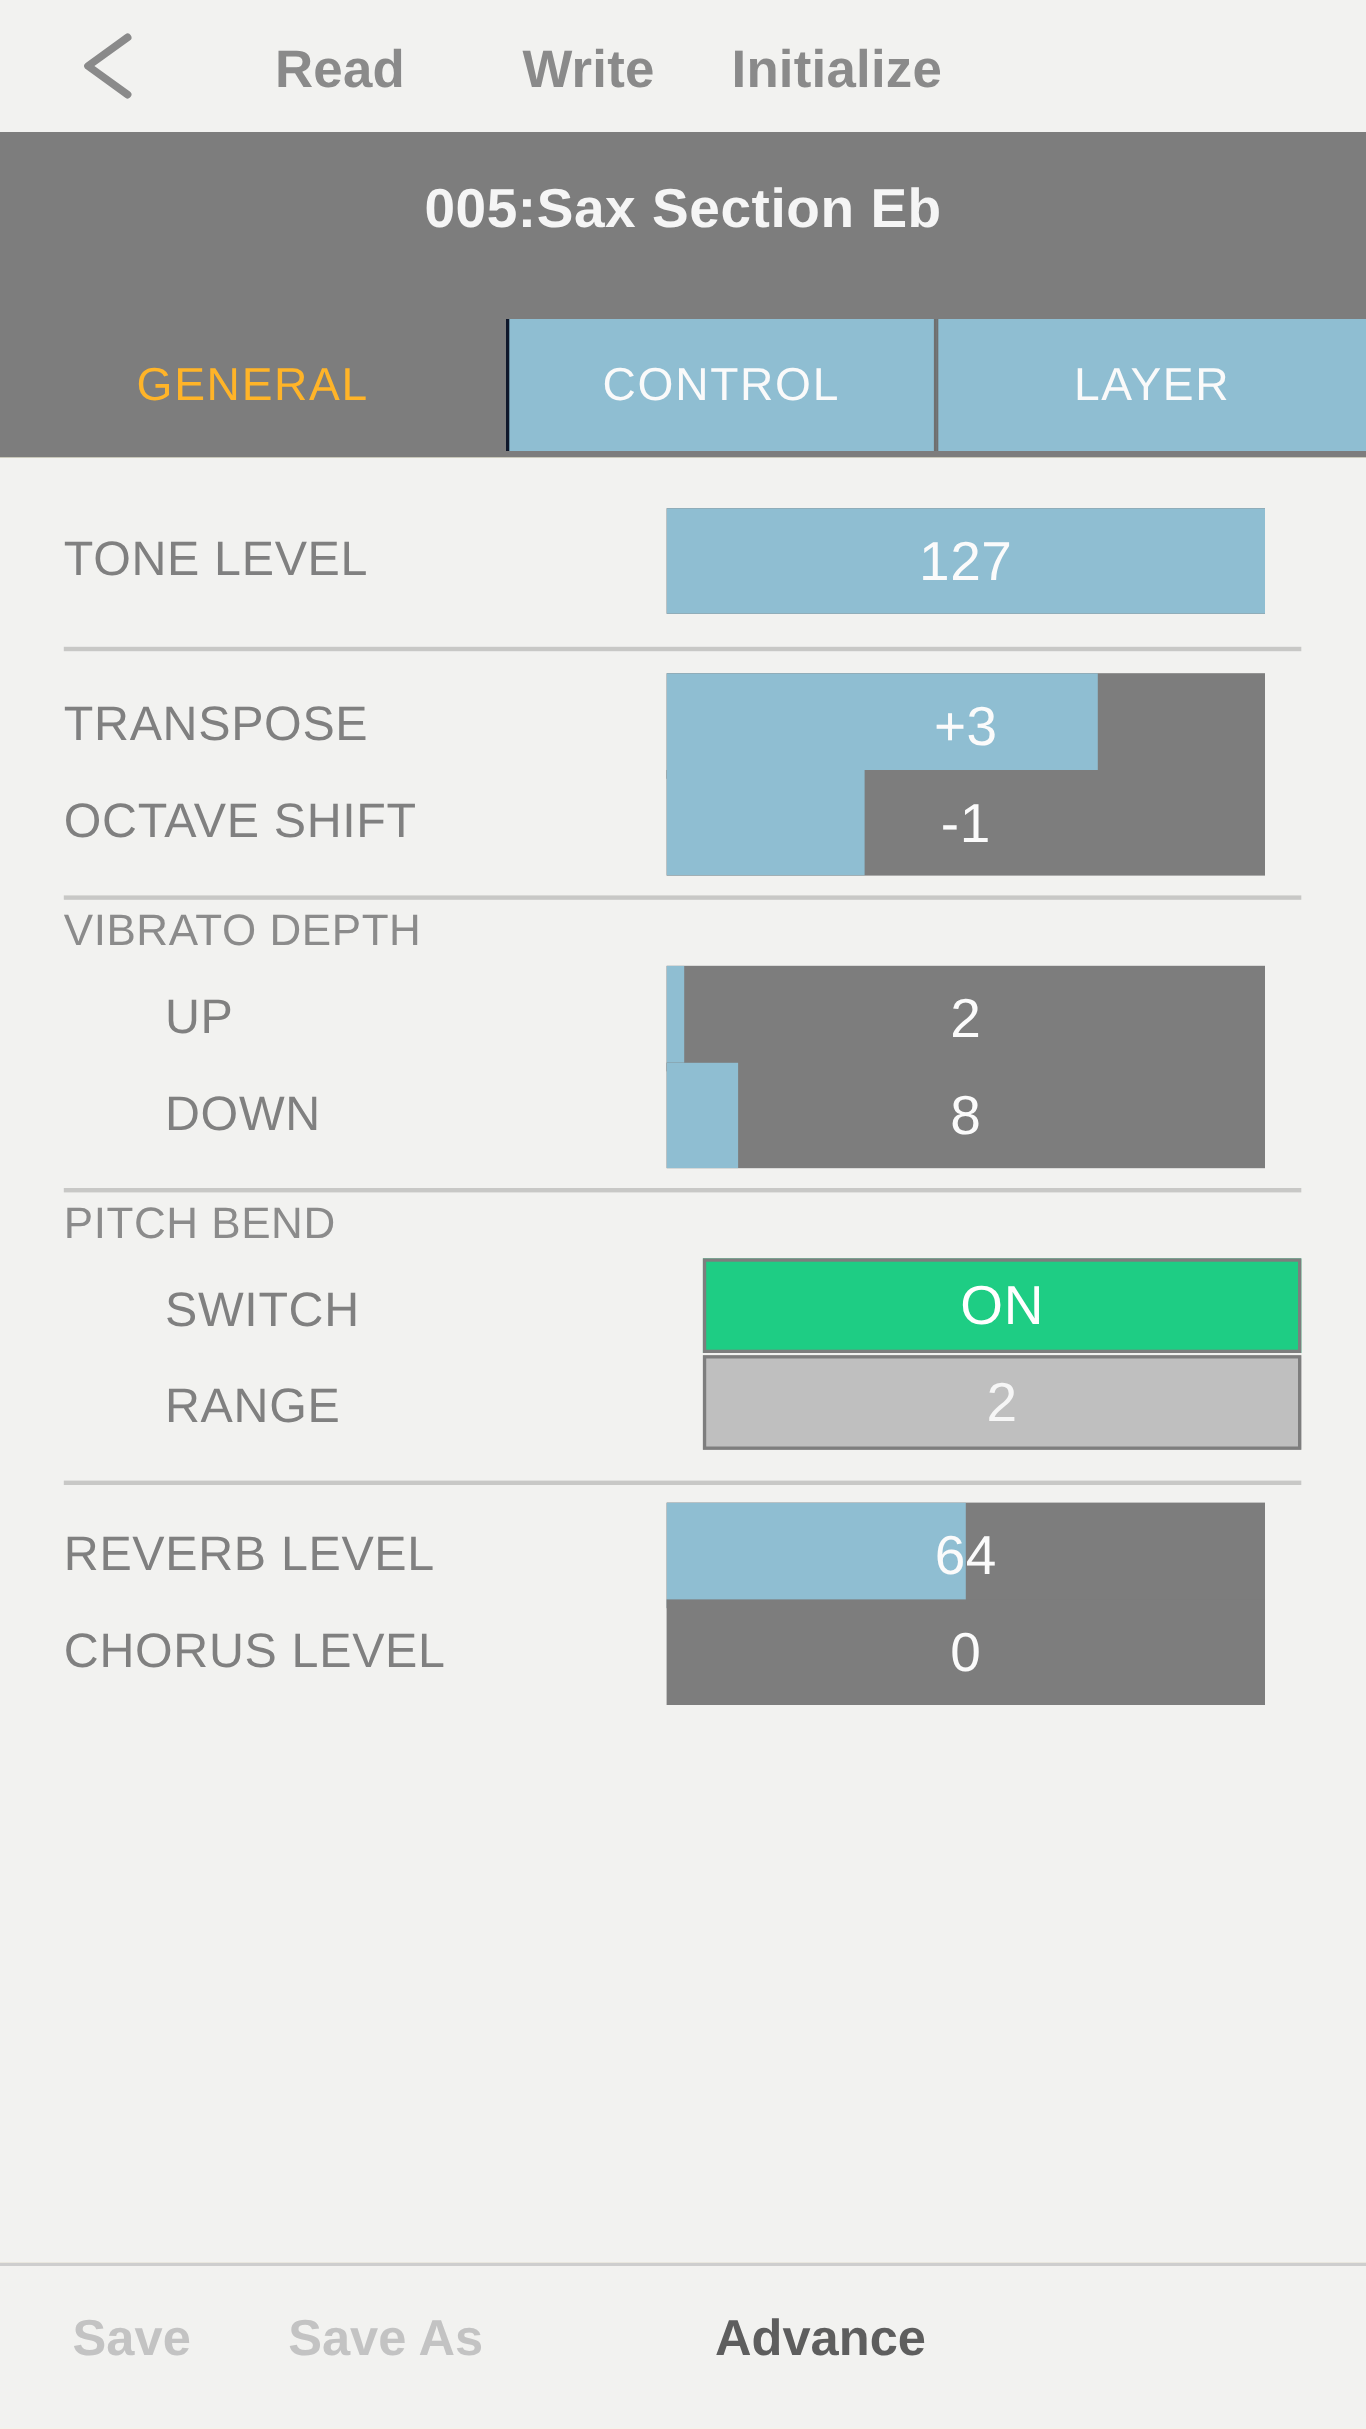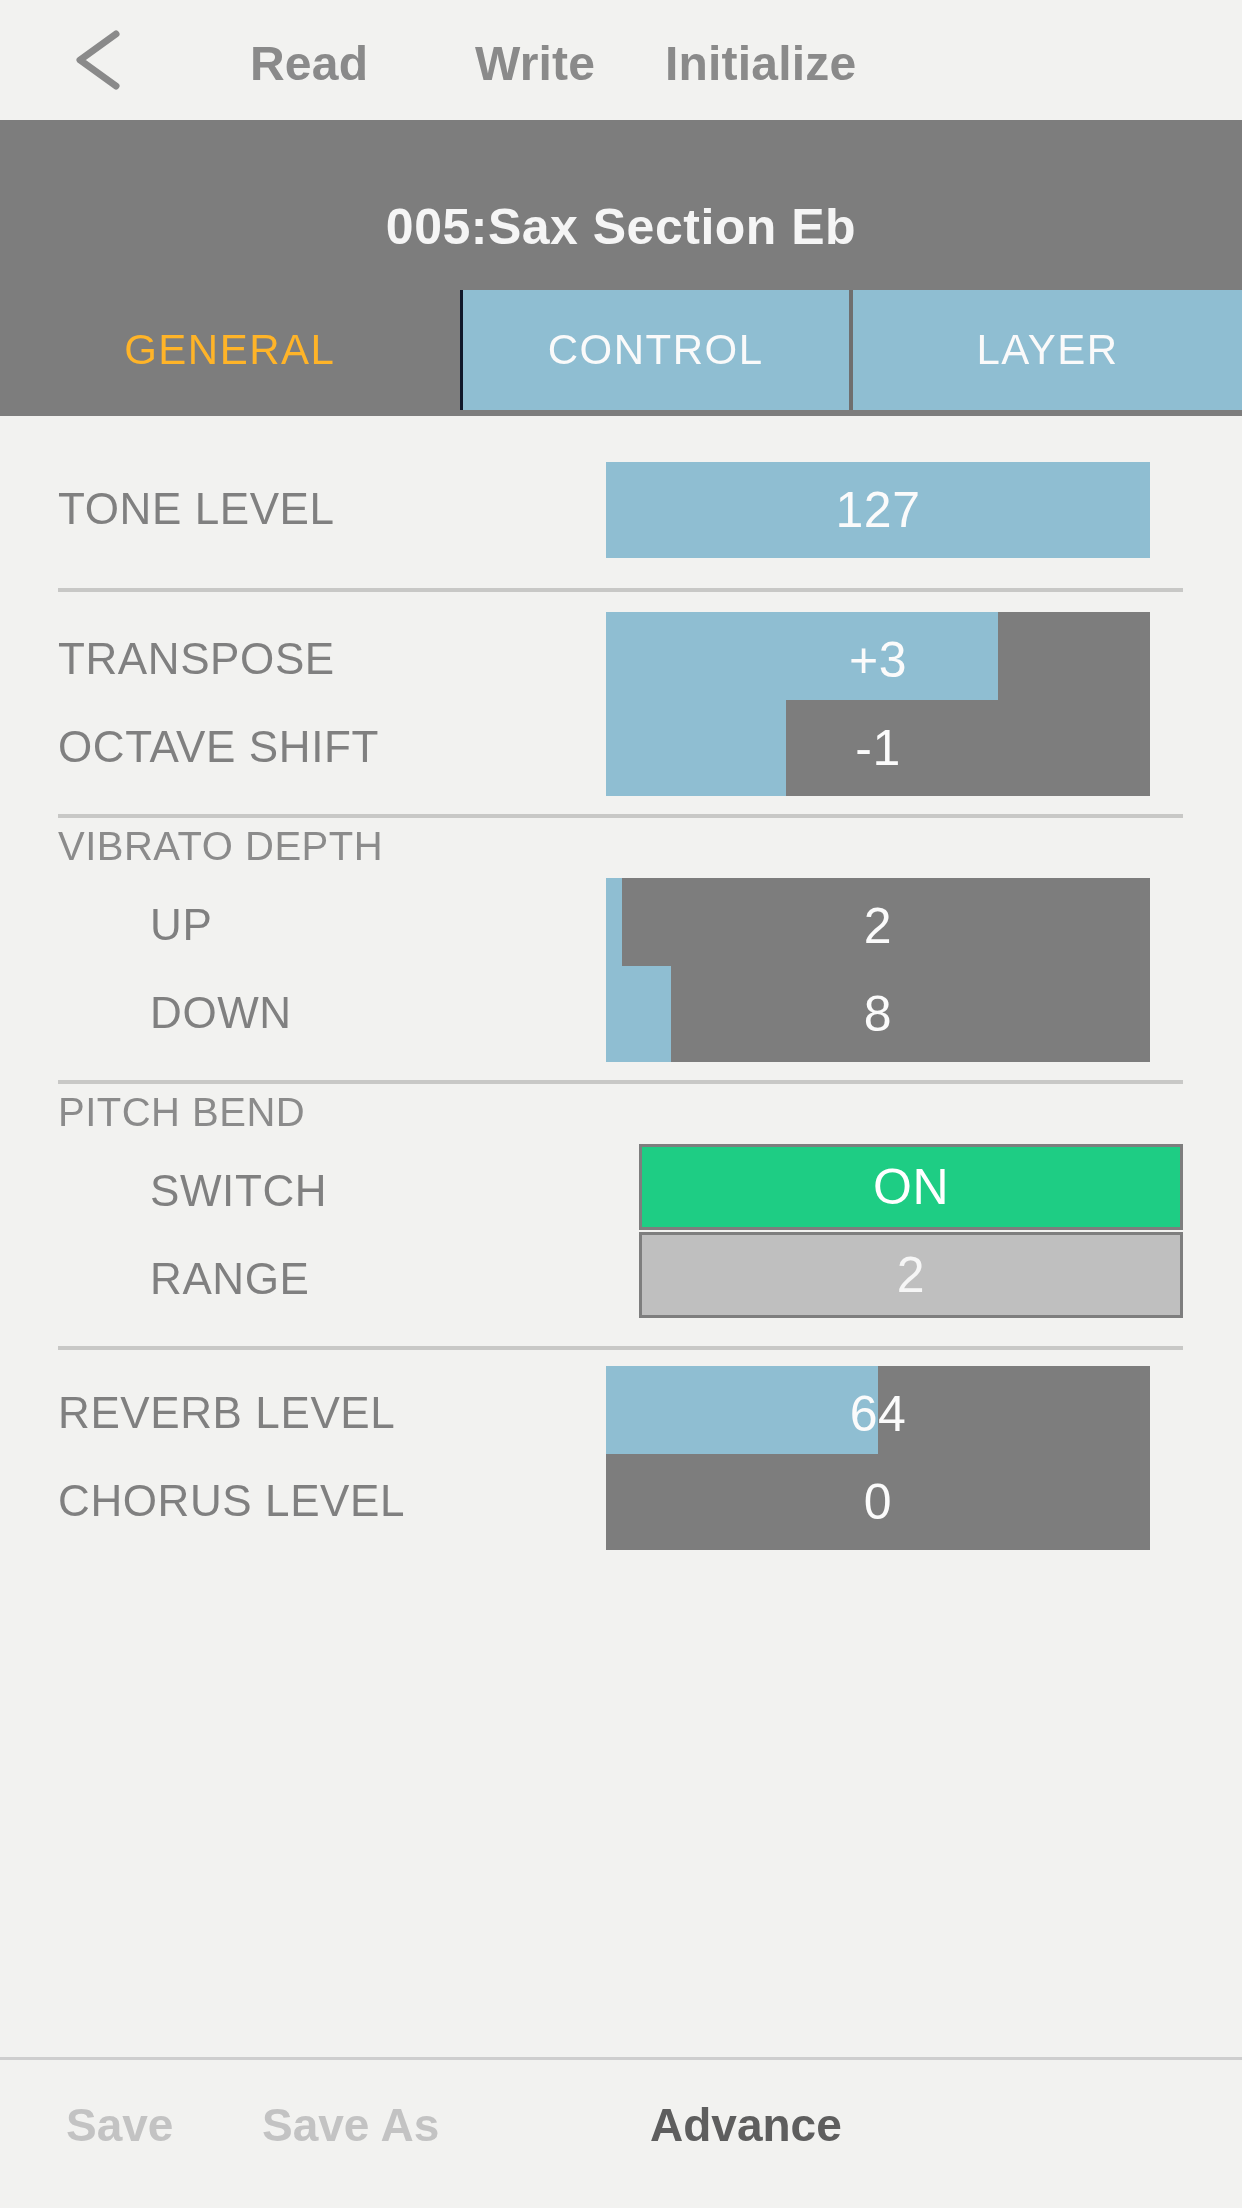--- a/index.html
+++ b/index.html
@@ -65,21 +65,20 @@
   }
   .patch-title {
     position: absolute;
     left: 0; right: 0;
     top: 40px;
     text-align: center;
     color: #f5f5f5;
     font-size: 50px;
     font-weight: bold;
     letter-spacing: 0.5px;
-    margin-top: 38px;
   }
 
   
   .tabbar {
     flex: 0 0 126px;
     height: 126px;
     background: #7d7d7d;
     display: flex;
     align-items: stretch;
     padding: 0 0 6px 0;

